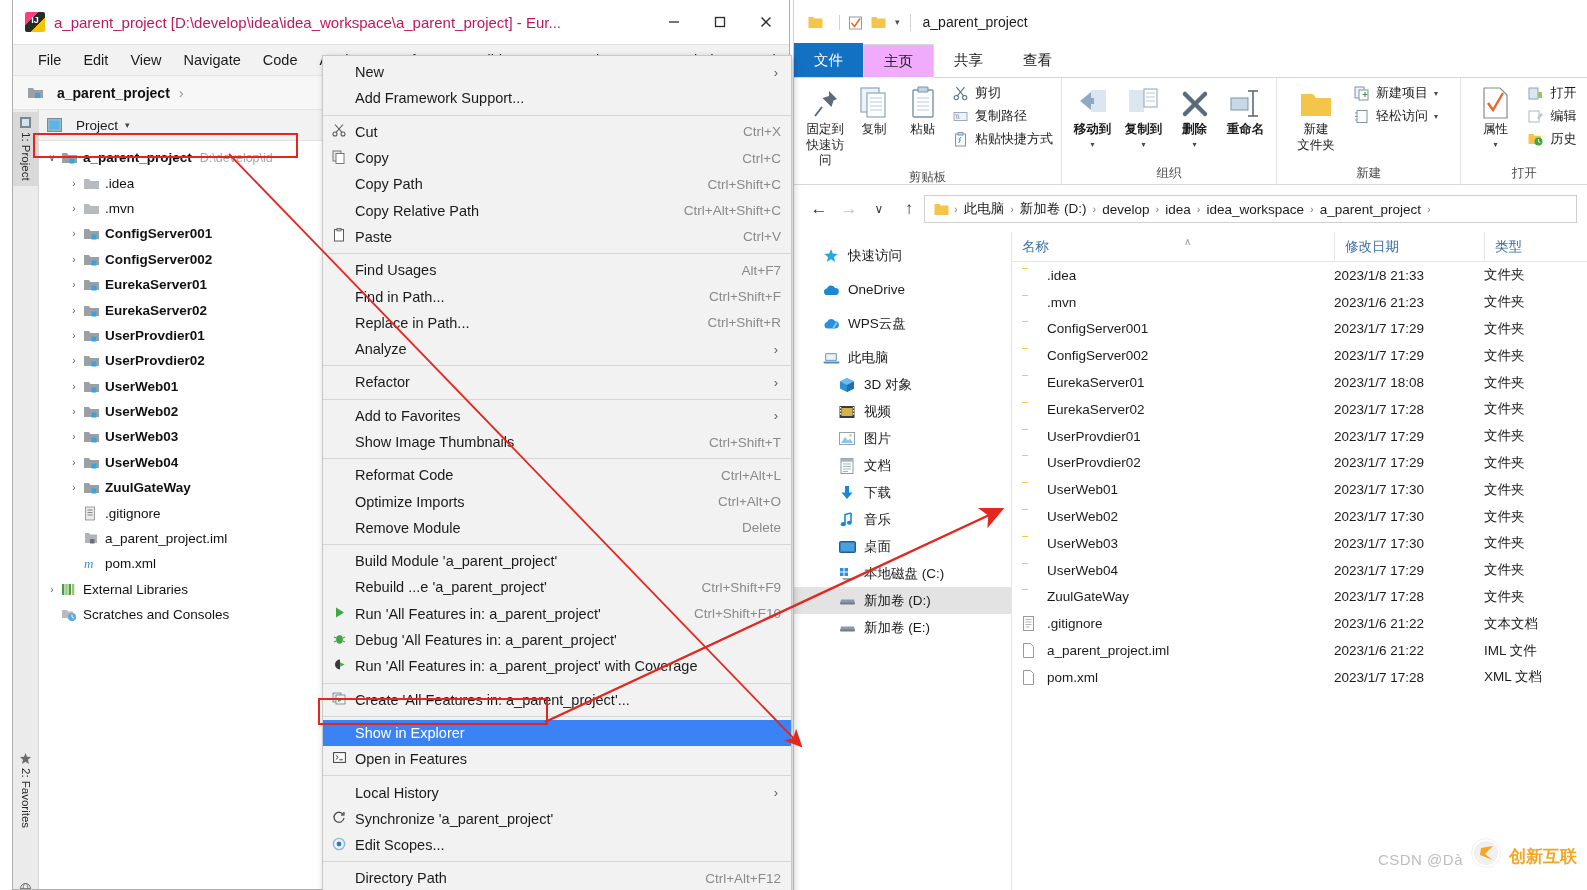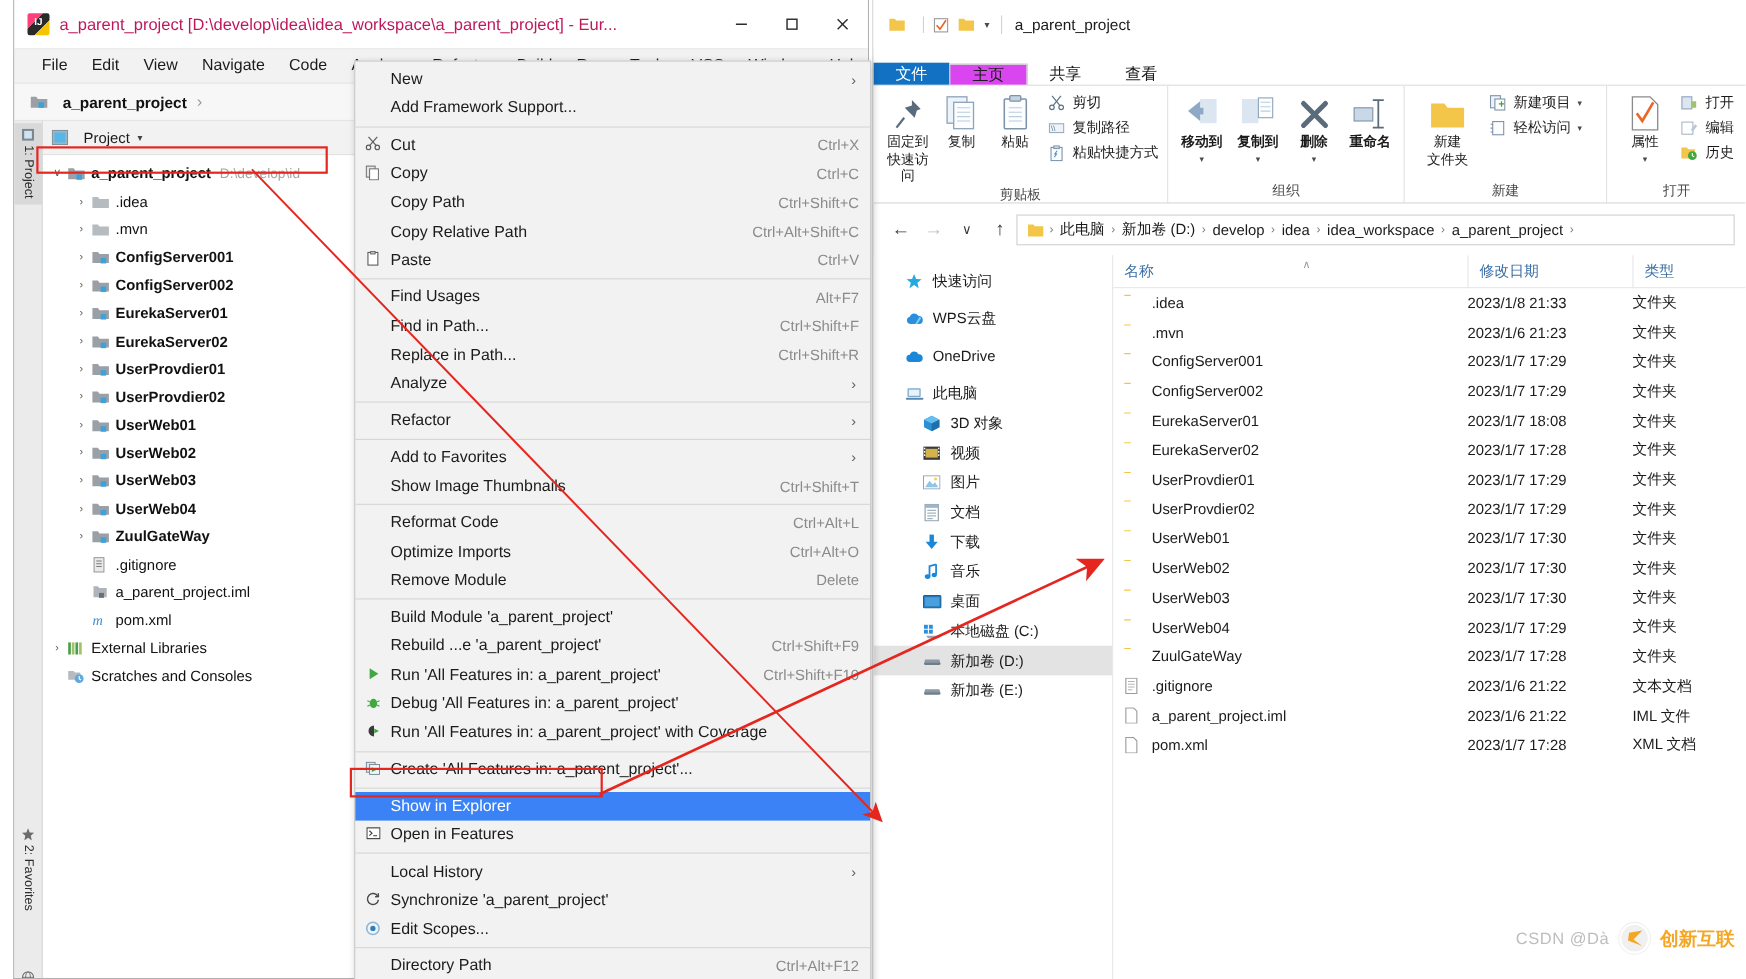--- a/index.html
+++ b/index.html
@@ -121,24 +121,24 @@
     position:absolute; left:793px; top:0; width:794px; height:890px;
     background:#ffffff; border-left:1px solid #cfcfcf; overflow:hidden;
   }
   #ex-titlebar{ height:44px; background:#ffffff; display:flex; align-items:center; padding-left:14px;}
   .qa-ico{ width:15px;height:13px;margin-right:8px; flex:0 0 auto;}
   .qa-sep{ width:1px;height:15px;background:#d2d2d2;margin:0 8px;}
   #ex-title{ font-size:14px; color:#1b1b1b; margin-left:12px;}
   #ex-title-sep{ width:1px;height:17px;background:#d2d2d2;margin-left:10px;}
 
   #ex-tabs{ height:34px; display:flex; align-items:flex-end; border-bottom:1px solid #d8d8d8; }
-  .ex-tab{ height:20px; padding:0 20px; display:flex; align-items:center; font-size:14.5px;
+  .ex-tab{ height:34px; padding:0 20px; display:flex; align-items:center; font-size:14.5px;
            color:#1b1b1b; }
   .ex-tab.file{ background:#1371c4; color:#fff; }
-  .ex-tab.active{ background:#d946ef; border:1px solid #d8d8d8; border-bottom:1px solid #fff;
+  .ex-tab.active{ background:#f0abfc; border:1px solid #d8d8d8; border-bottom:1px solid #fff;
                   margin-bottom:-1px; }
 
   #ex-ribbon{ height:107px; background:#ffffff; border-bottom:1px solid #d8d8d8;
               display:flex; position:relative; }
   .rgroup{ display:flex; flex-direction:column; height:107px; border-right:1px solid #e2e2e2;}
   .rgroup-body{ flex:1 1 auto; display:flex; align-items:flex-start; padding:6px 8px 0 8px; gap:2px;}
   .rgroup-title{ height:20px; text-align:center; font-size:12.5px; color:#4a4a4a; padding-bottom:2px;}
   .rbig{ width:60px; display:flex; flex-direction:column; align-items:center; gap:2px;
          font-size:12.5px; color:#1b1b1b; text-align:center; line-height:1.25; }
   .rbig .ricon{ height:36px; display:flex; align-items:flex-end; justify-content:center; }
@@ -183,21 +183,21 @@
   .glyph-folder{ width:15px;height:13px; background:#f3c64a; border-radius:1px 2px 1px 1px;
                  position:relative; }
   .glyph-folder::before{ content:""; position:absolute; left:0; top:-2px; width:6px;height:3px;
                  background:#f3c64a; border-radius:1px 1px 0 0;}
 
   
   #annotations{ position:absolute; left:0; top:0; width:1587px; height:890px;
                 pointer-events:none; z-index:60; }
 
   
-  #watermark{ position:absolute; right:10px; bottom:22px; display:flex; align-items:center;
+  #watermark{ position:absolute; right:10px; bottom:22px; display:flex; align-items:flex-end;
               gap:8px; z-index:55; }
   #wm-text{ font-size:15px; color:#bdbdbd; letter-spacing:.5px;}
   #wm-logo{ width:30px;height:30px;border-radius:50%;background:#fff;
             border:1px solid #f0f0f0; display:flex;align-items:center;justify-content:center;}
   #wm-brand{ font-size:17px; color:#f5a623; font-weight:bold; }
 
   
   #page-left-edge{ position:absolute; left:0; top:0; width:12px; height:890px; background:#ffffff;}
 </style>
 </head>
@@ -1054,34 +1054,34 @@
       <div class="nv" style="margin-bottom:7px;">
         <span class="nicon">
           <svg width="16" height="16" viewBox="0 0 16 16">
               <polygon points="8,1 9.8,5.6 14.8,5.9 11,9.1 12.2,14 8,11.2 3.8,14 5,9.1 1.2,5.9 6.2,5.6" fill="#26a9e0"></polygon>
             </svg>
         </span>
         <span>快速访问</span>
       </div>
       <div class="nv" style="margin-bottom:7px;">
         <span class="nicon">
+          <svg width="17" height="12" viewBox="0 0 17 12">
+              <path d="M4.3 11a3.2 3.2 0 0 1-.2-6.4A4.2 4.2 0 0 1 12 4a3.5 3.5 0 0 1 .6 7z" fill="#1b87d8"></path>
+            </svg>
+        </span>
+        <span>OneDrive</span>
+      </div>
+      <div class="nv" style="margin-bottom:7px;">
+        <span class="nicon">
           <svg width="17" height="13" viewBox="0 0 17 13">
               <path d="M4.4 11.5a3.3 3.3 0 0 1-.3-6.5A4.3 4.3 0 0 1 12 4.3a3.6 3.6 0 0 1 .6 7.2z" fill="#2b8fe0"></path>
               <path d="M9 11.5l4-6.5 1.5 1-3.5 5.5z" fill="#7fd0f5"></path>
             </svg>
         </span>
         <span>WPS云盘</span>
-      </div>
-      <div class="nv" style="margin-bottom:7px;">
-        <span class="nicon">
-          <svg width="17" height="12" viewBox="0 0 17 12">
-              <path d="M4.3 11a3.2 3.2 0 0 1-.2-6.4A4.2 4.2 0 0 1 12 4a3.5 3.5 0 0 1 .6 7z" fill="#1b87d8"></path>
-            </svg>
-        </span>
-        <span>OneDrive</span>
       </div>
       <div class="nv">
         <span class="nicon">
           <svg width="17" height="14" viewBox="0 0 17 14">
               <rect x="2" y="2" width="12" height="8" rx="1" fill="#7fa9cc"></rect>
               <rect x="3.2" y="3.2" width="9.6" height="5.6" fill="#e8f2fb"></rect>
               <rect x="0.5" y="10.5" width="16" height="2" rx="1" fill="#5a87ad"></rect>
             </svg>
         </span>
         <span>此电脑</span>

